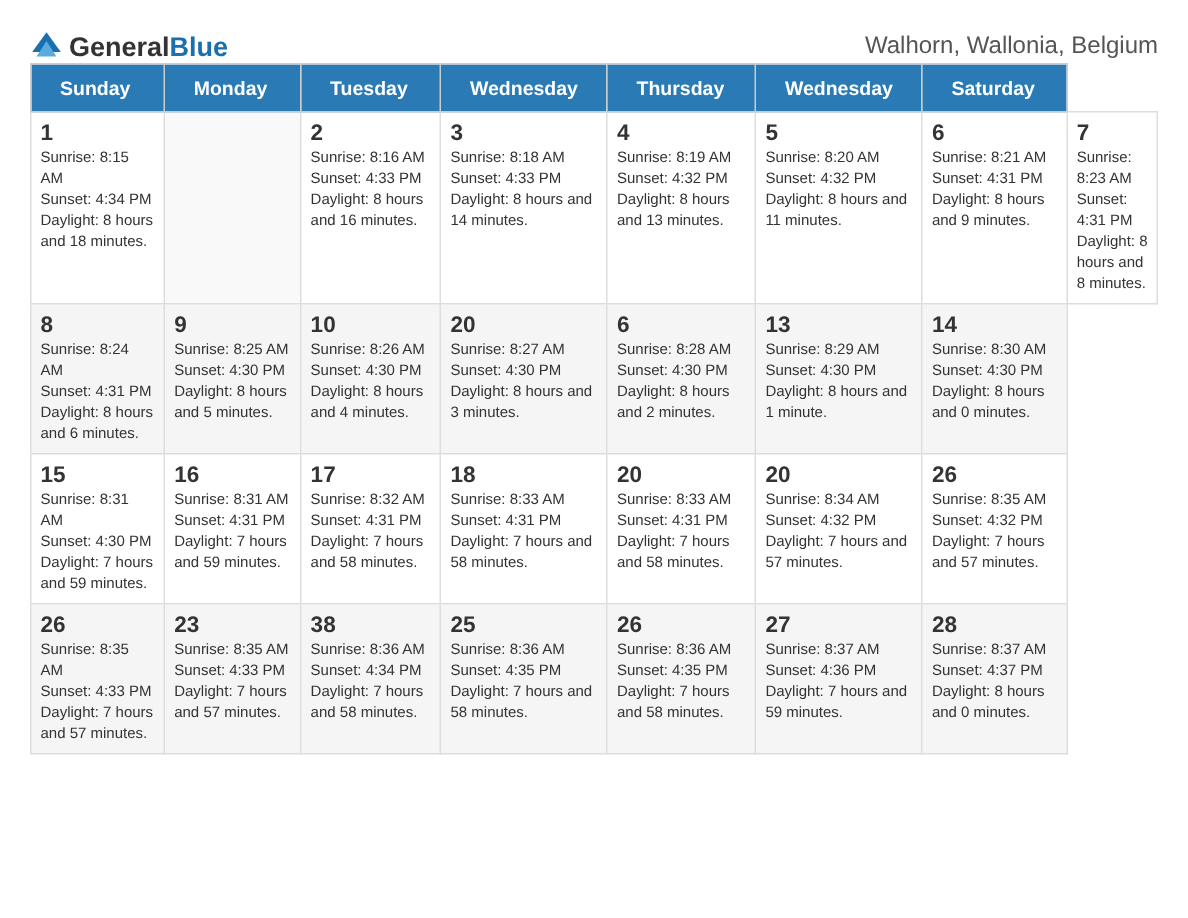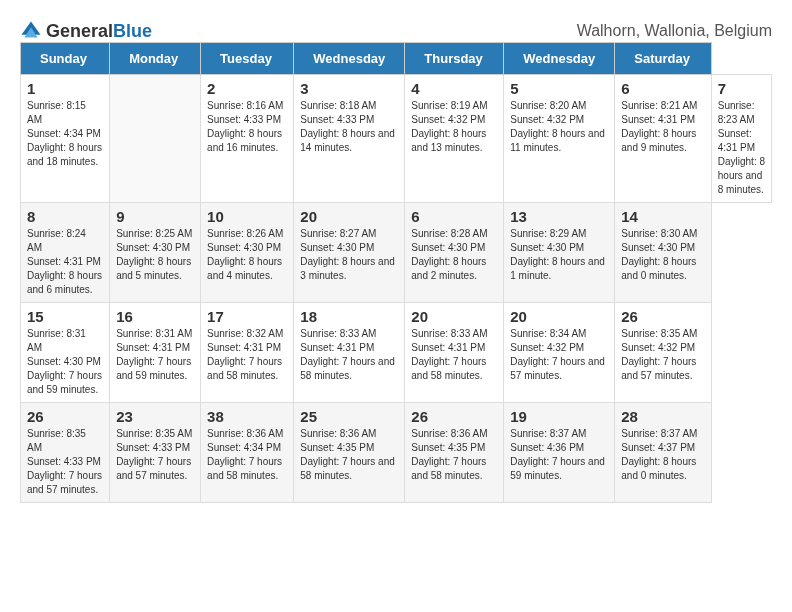--- a/index.html
+++ b/index.html
@@ -217,21 +217,21 @@
         </td>
         <td>
           <span class="day-number">25</span>
           <div class="day-info">Sunrise: 8:36 AM<br>Sunset: 4:35 PM<br>Daylight: 7 hours and 58 minutes.</div>
         </td>
         <td>
           <span class="day-number">26</span>
           <div class="day-info">Sunrise: 8:36 AM<br>Sunset: 4:35 PM<br>Daylight: 7 hours and 58 minutes.</div>
         </td>
         <td>
-          <span class="day-number">19</span>
+          <span class="day-number">27</span>
           <div class="day-info">Sunrise: 8:37 AM<br>Sunset: 4:36 PM<br>Daylight: 7 hours and 59 minutes.</div>
         </td>
         <td>
           <span class="day-number">28</span>
           <div class="day-info">Sunrise: 8:37 AM<br>Sunset: 4:37 PM<br>Daylight: 8 hours and 0 minutes.</div>
         </td>
       </tr>
     </tbody>
 </table>
 

